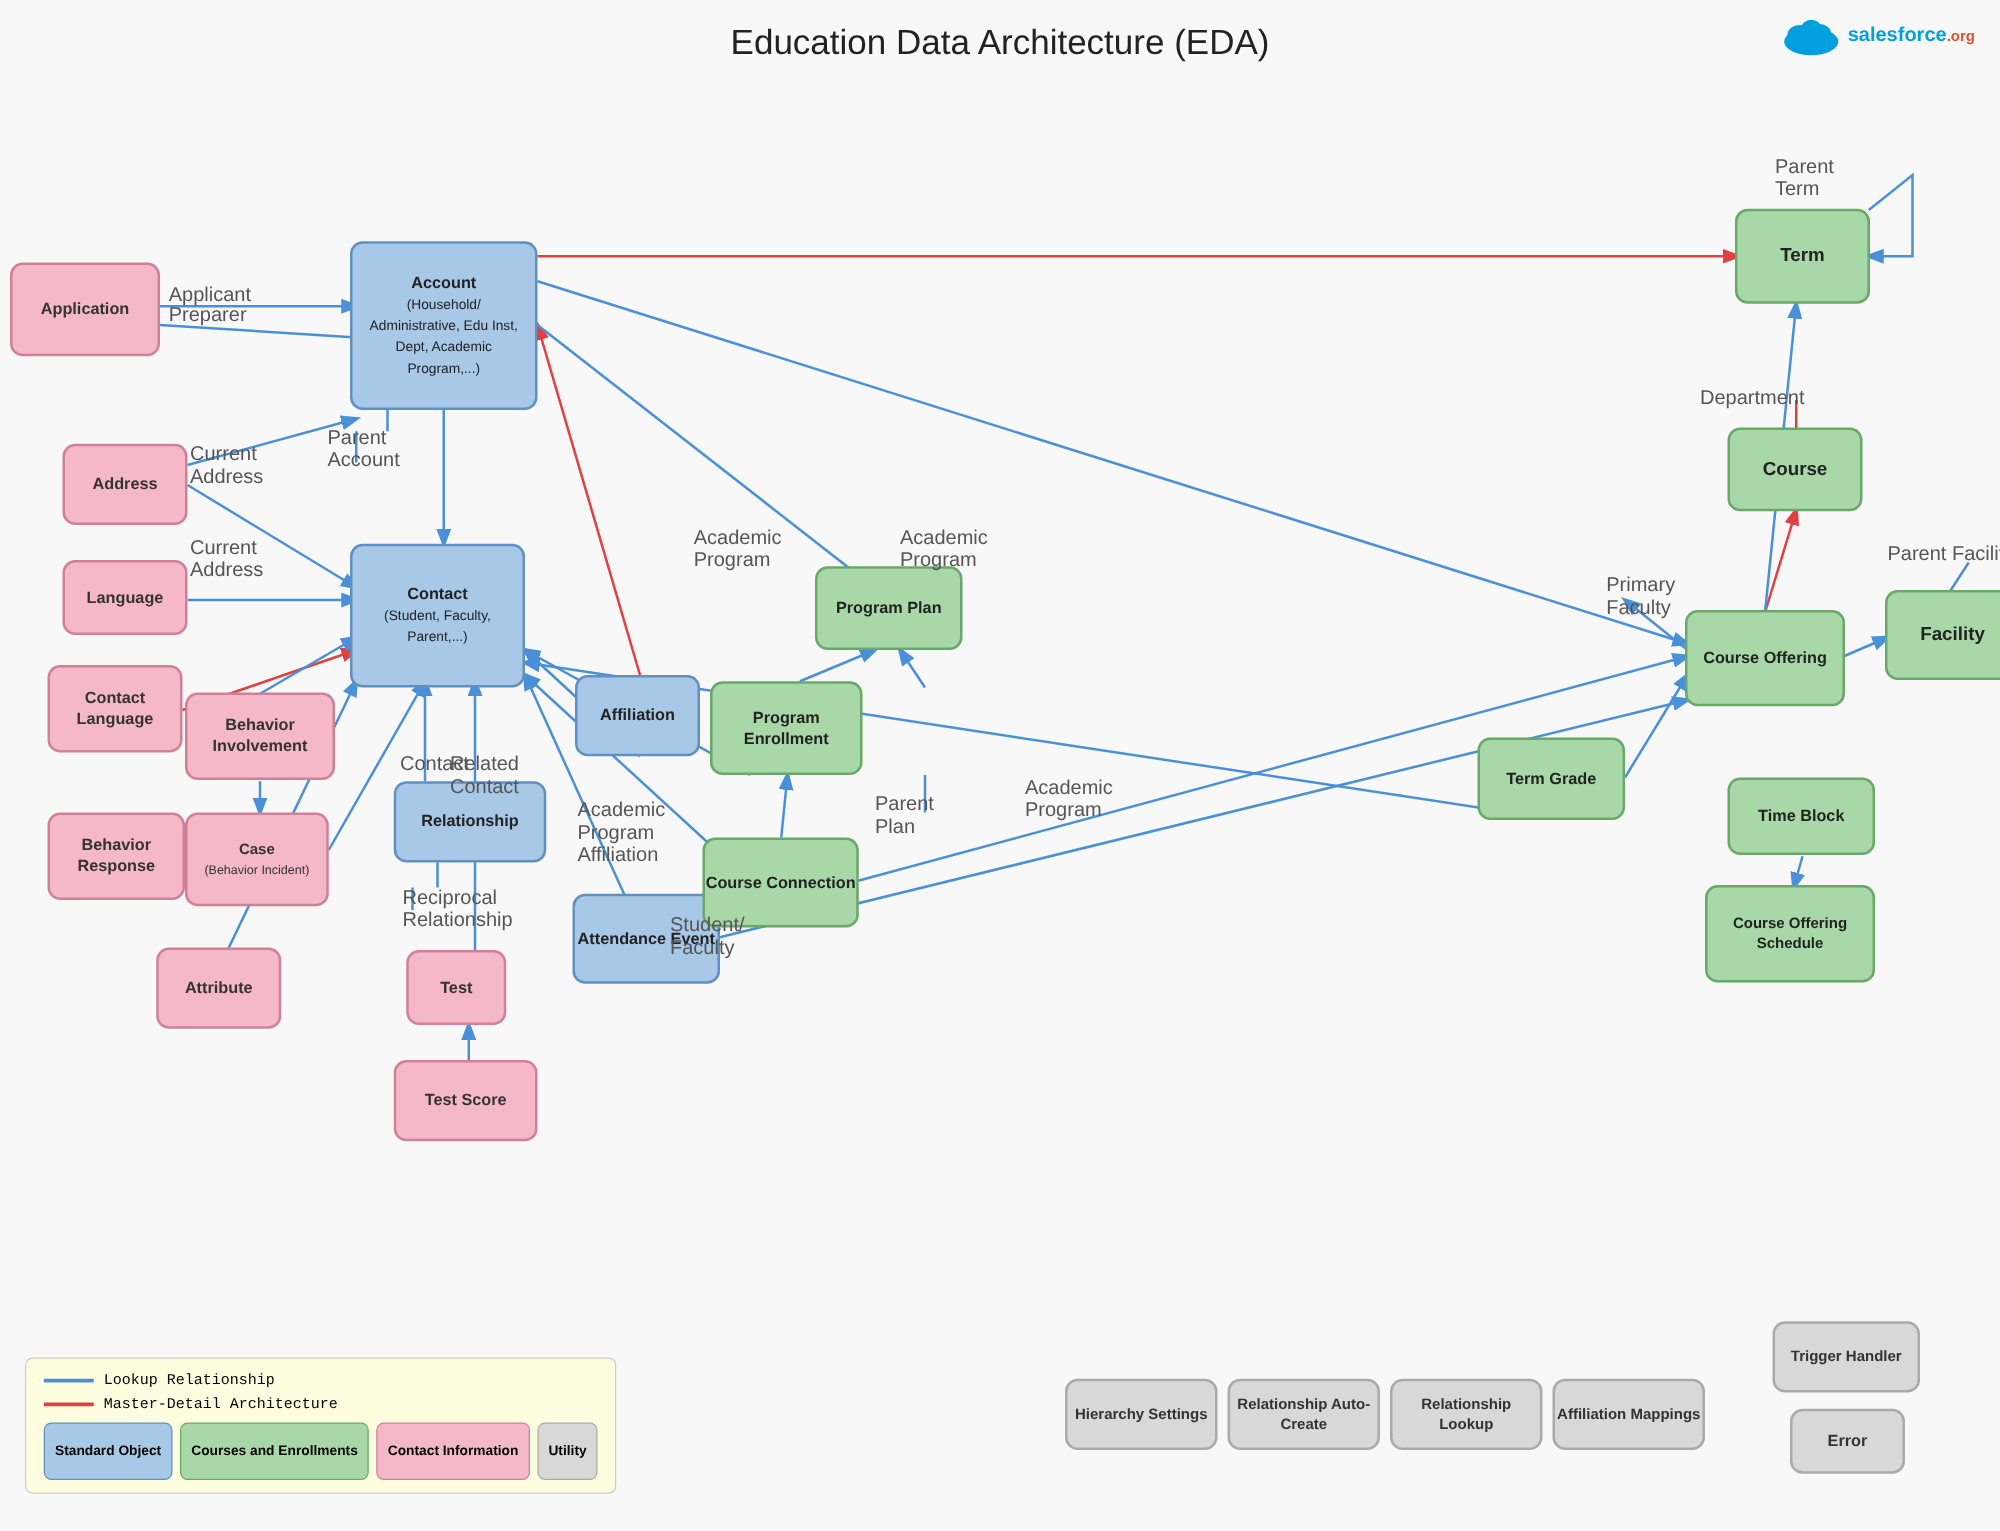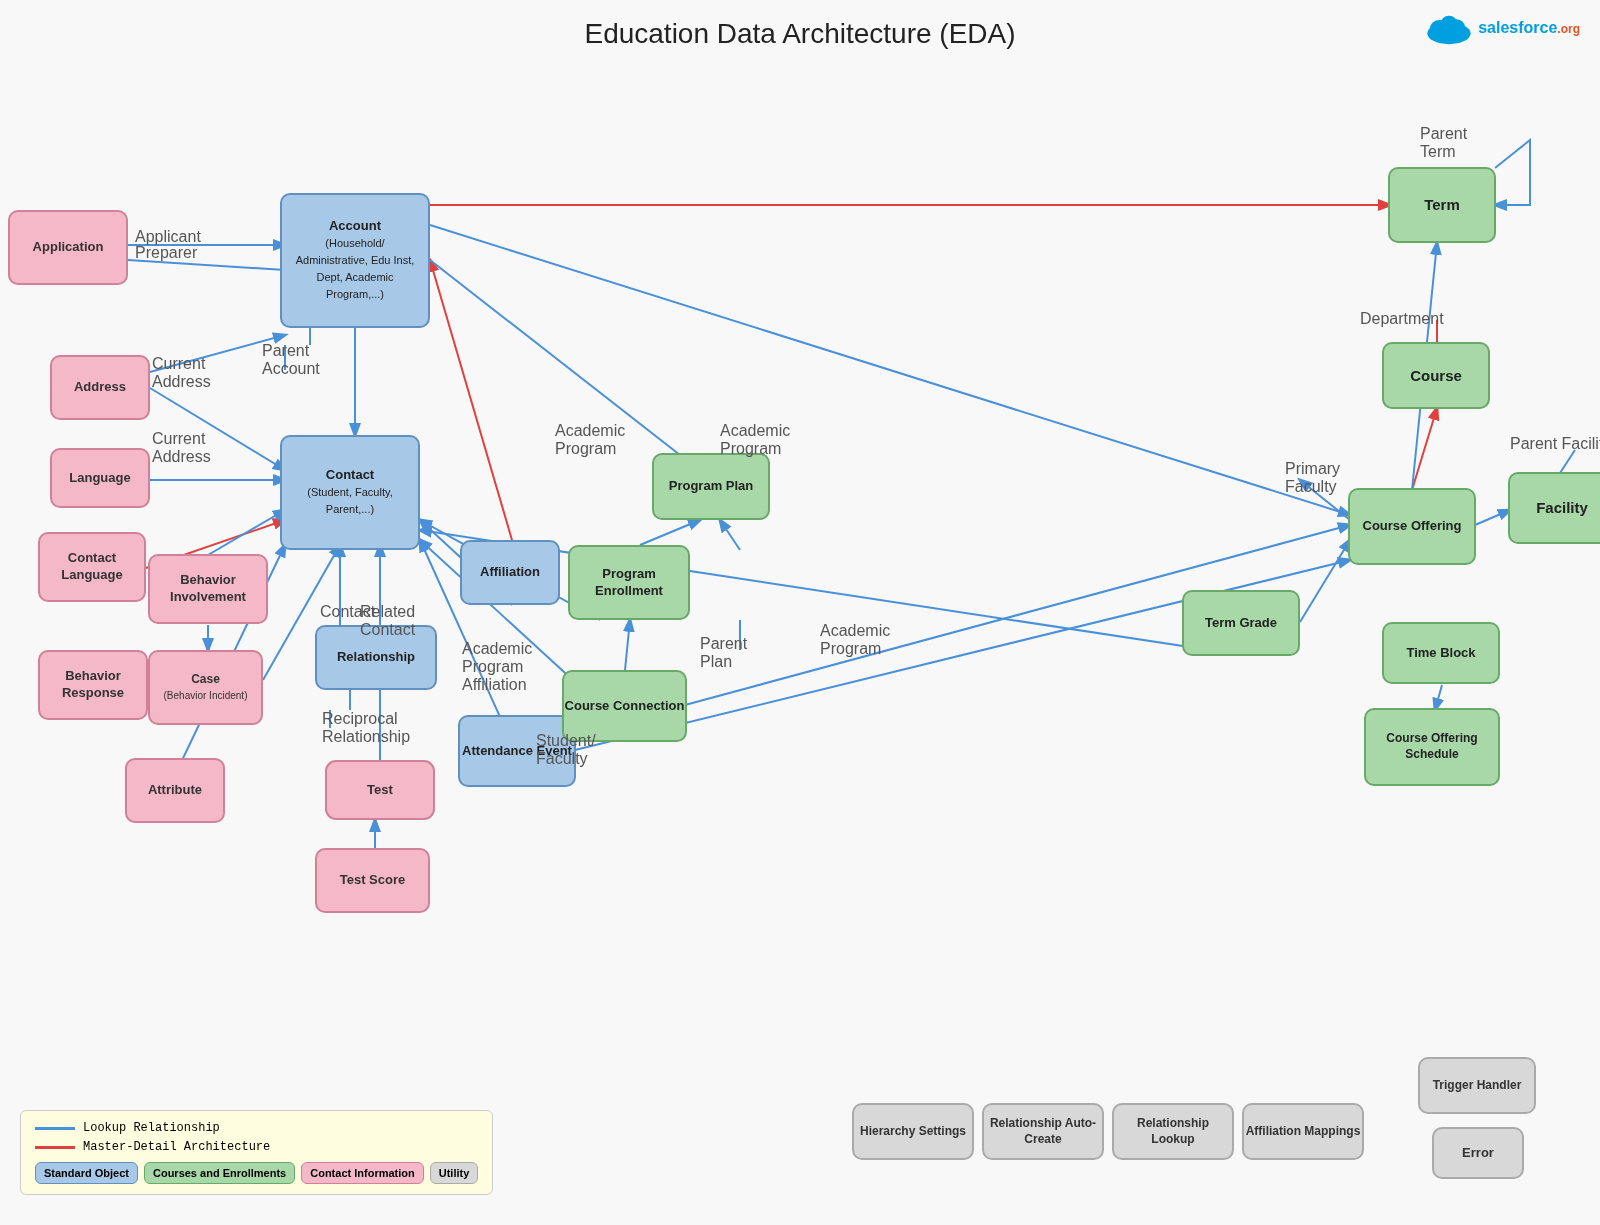--- a/index.html
+++ b/index.html
@@ -100,21 +100,21 @@
     .legend-blue { background: #4a90d9; }
     .legend-red { background: #e04040; }
     .legend-color-boxes {
       display: flex;
       flex-wrap: wrap;
       gap: 6px;
       margin-top: 8px;
     }
     .legend-box {
       border-radius: 6px;
-      padding: 4px 8px;
+      padding: 16px 8px;
       font-size: 11px;
       font-weight: bold;
       border: 1.5px solid #aaa;
       text-align: center;
     }
     
     .sf-logo {
       position: absolute;
       top: 10px;
       right: 20px;
@@ -273,21 +273,21 @@
   </div>
   <div class="node node-pink" style="left:38px; top:590px; width:110px; height:70px;">
     <span>Behavior Response</span>
   </div>
   <div class="node node-pink" style="left:148px; top:590px; width:115px; height:75px; font-size:12px;">
     <span>Case<br><small style="font-weight:normal;">(Behavior Incident)</small></span>
   </div>
   <div class="node node-pink" style="left:125px; top:698px; width:100px; height:65px;">
     <span>Attribute</span>
   </div>
-  <div class="node node-pink" style="left:325px; top:700px; width:110px; height:60px;border-radius:11px;">
+  <div class="node node-pink" style="left:325px; top:700px; width:80px; height:60px;">
     <span>Test</span>
   </div>
   <div class="node node-pink" style="left:315px; top:788px; width:115px; height:65px;">
     <span>Test Score</span>
   </div>
 
   <div class="node node-blue node-large" style="left:280px; top:133px; width:150px; height:135px; font-size:13px;">
     <span>Account<br><small style="font-weight:normal; font-size:11px;">(Household/<br>Administrative, Edu Inst,<br>Dept, Academic<br>Program,...)</small></span>
   </div>
   <div class="node node-blue node-large" style="left:280px; top:375px; width:140px; height:115px; font-size:13px;">

